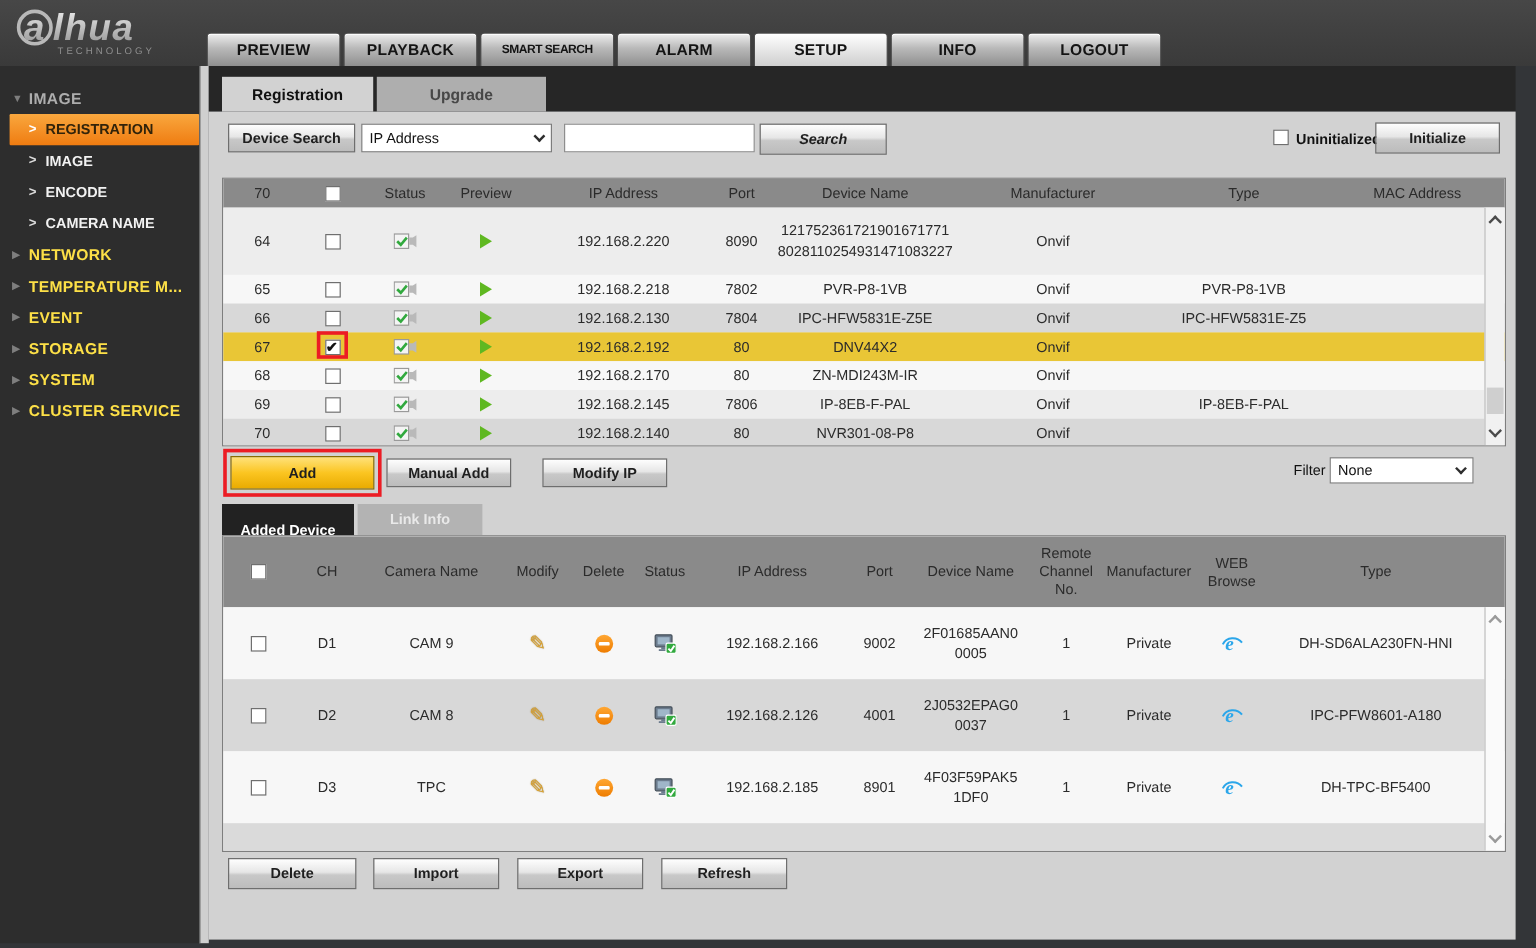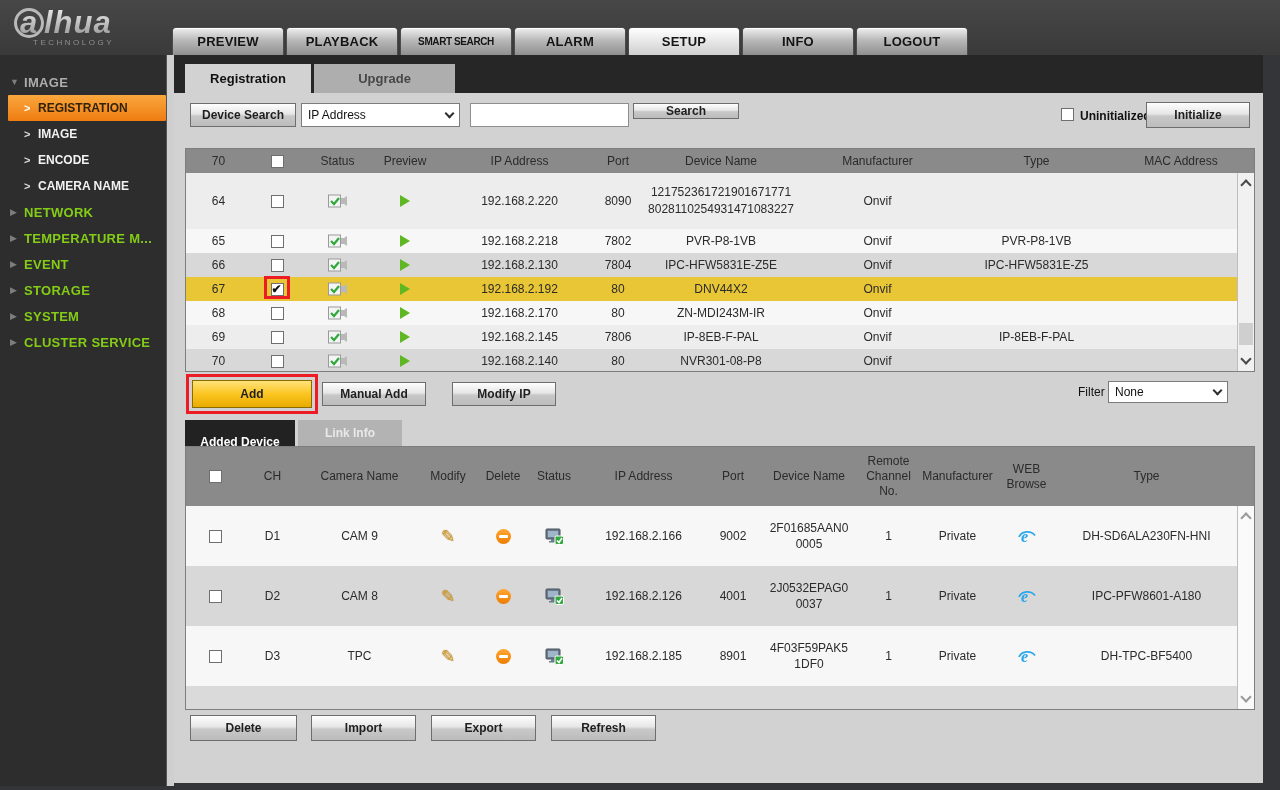--- a/index.html
+++ b/index.html
@@ -5,40 +5,40 @@
   * { margin:0; padding:0; box-sizing:border-box; }
   body { font-family:"Liberation Sans", sans-serif; background:#333; }
   #page { position:relative; width:1280px; height:790px; background:#333538; overflow:hidden; }
 
   
   #header { position:absolute; left:0; top:0; width:1280px; height:55px; background:linear-gradient(#474747,#3a3a3a); }
   .logo { position:absolute; left:14px; top:5px; color:#c9c9c9; }
   .logo-main { font-size:31px; font-weight:bold; font-style:italic; letter-spacing:1px;
     background:linear-gradient(#f2f2f2,#8d8d8d); -webkit-background-clip:text; background-clip:text; -webkit-text-fill-color:transparent; }
   .logo-a { display:inline-block; border:3px solid #b9b9b9; border-radius:50%; width:30px; height:30px; line-height:24px; text-align:center; }
-  .logo-sub { font-size:8px; letter-spacing:2.5px; color:#8f8f8f; margin-left:19px; margin-top:-3px; }
+  .logo-sub { font-size:8px; letter-spacing:2.5px; color:#8f8f8f; margin-left:34px; margin-top:-3px; }
 
   .nav-tabs { position:absolute; left:172px; top:27px; display:flex; gap:2px; }
   .nav-tab { width:112px; height:28px; display:flex; align-items:center; justify-content:center;
     font-size:13px; font-weight:bold; color:#141414; letter-spacing:0.2px;
     background:linear-gradient(#efefef,#b9b9b9 45%,#8f8f8f); border:1px solid #4b4b4b; border-bottom:none;
     border-radius:4px 4px 0 0; box-shadow:inset 0 1px 0 #fff; }
   .nav-tab.active { background:linear-gradient(#ffffff,#e4e4e4 55%,#cfcfcf); }
   .nav-tab.condensed { font-size:10px; letter-spacing:-0.4px; }
 
   
   #sidebar { position:absolute; left:0; top:55px; width:166px; height:731px; background:#2d2d2d; padding-top:14px; }
   #side-scroll { position:absolute; left:166px; top:55px; width:8px; height:731px; background:#cfcfcf; border-left:1px solid #555; }
   #topband { position:absolute; left:174px; top:55px; width:1089px; height:38px; background:#262626; }
   #content { position:absolute; left:174px; top:93px; width:1089px; height:690px; background:#d2d2d2; }
 
   
   .side-top { height:26px; display:flex; align-items:center; padding-left:10px; cursor:pointer; }
   .tri { font-size:9px; color:#7e7e7e; width:14px; }
-  .side-top-label { font-size:13px; font-weight:bold; color:#84cc16; letter-spacing:0.3px; }
+  .side-top-label { font-size:13px; font-weight:bold; color:#fde047; letter-spacing:0.3px; }
   .side-top.dim .side-top-label { color:#adadad; }
   .side-sub { height:26px; display:flex; align-items:center; padding-left:24px; cursor:pointer; }
   .chev-gt { font-size:11px; font-weight:bold; color:#dcdcdc; width:14px; }
   .side-sub-label { font-size:12px; font-weight:bold; color:#f2f2f2; }
   .side-sub.selected { background:linear-gradient(#f9a73e,#ef7c11); margin:0 0 0 8px; width:158px; padding-left:16px; border-radius:1px; }
   .side-sub.selected .chev-gt { color:#fff; }
   .side-sub.selected .side-sub-label { color:#31230a; }
 
   
   .mod-tab { position:absolute; top:64px; height:29px; display:flex; align-items:center; justify-content:center; font-size:13px; cursor:pointer; }
@@ -176,21 +176,21 @@
 
   <div class="mod-tab" id="tab-registration">Registration</div>
   <div class="mod-tab" id="tab-upgrade">Upgrade</div>
 
   <div class="btn" style="left:190px; top:103px; width:106px; height:24px;">Device Search</div>
   <div class="select" style="left:301px; top:103px; width:159px; height:24px;">
     <span>IP Address</span>
     <span class="sel-chev"></span>
   </div>
   <input class="tinput" style="left: 470px; top: 103px; width: 159px; height: 24px;" value="">
-  <div class="btn" style="left:633px; top:103px; width:106px; height:16px;">Search</div>
+  <div class="btn" style="left:633px; top:103px; width:106px; height:26px;font-style:italic;">Search</div>
   <span class="cb" style="position:absolute; left:1061px; top:108px;"></span>
   <span class="lbl" style="left:1080px; top:109px; font-weight:bold;">Uninitialized</span>
   <div class="btn" style="left:1146px; top:102px; width:104px; height:26px;">Initialize</div>
 
   <div class="tbl" id="dev-table" style="left:185px; top:148px; width:1070px; height:224px;">
     <div class="t-head">
       <div class="cell u0">70</div>
       <div class="cell u1">
           <span class="cb"></span>
         </div>

